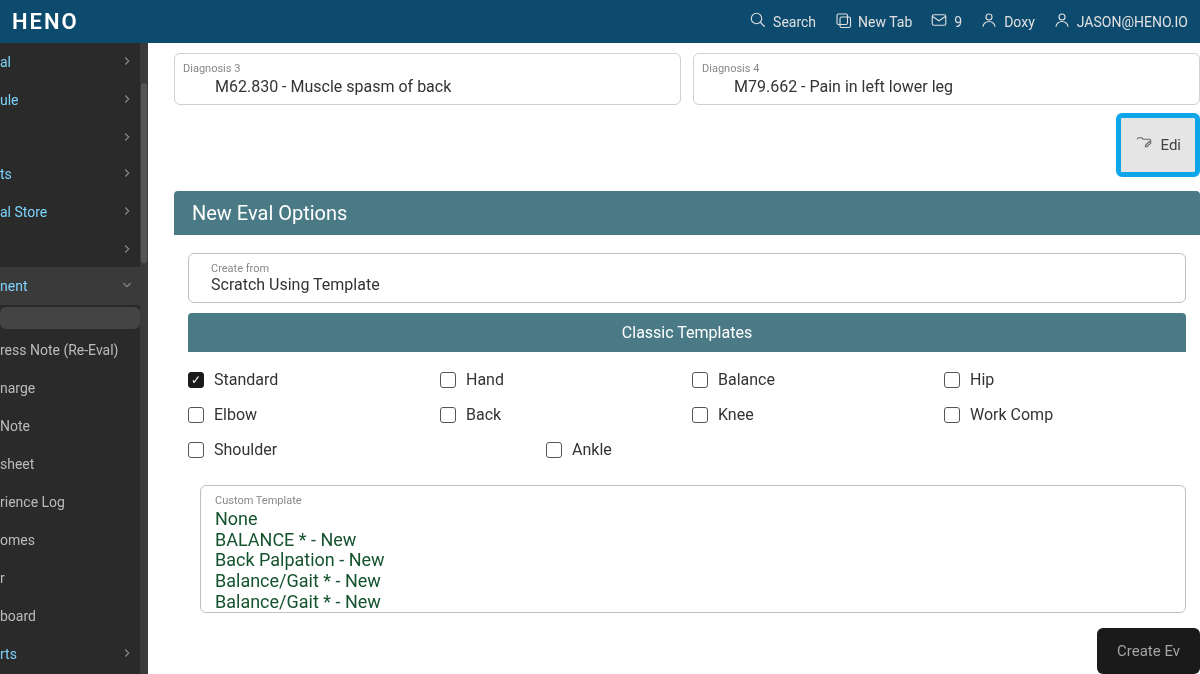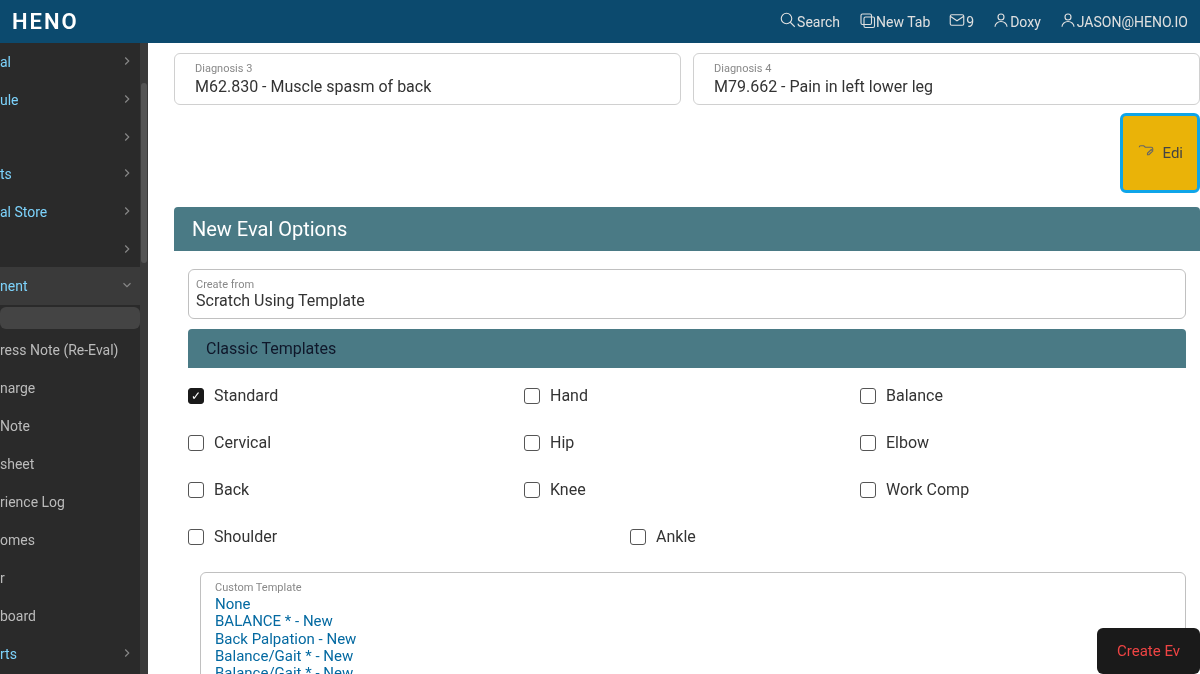--- a/index.html
+++ b/index.html
@@ -1,65 +1,65 @@
 <!DOCTYPE html>
 <html><head>
 <meta charset="utf-8">
 <style>
   * { box-sizing: border-box; margin: 0; padding: 0; font-family: -apple-system, BlinkMacSystemFont, "Segoe UI", Roboto, sans-serif; }
   body { width: 1200px; height: 674px; overflow: hidden; background: #f5f5f5; position: relative; }
   
   .topbar { position: fixed; top: 0; left: 0; right: 0; height: 43px; background: #0c4a6e; display: flex; align-items: center; padding: 0 12px; z-index: 100; }
   .logo { color: #fff; font-size: 22px; font-weight: 600; letter-spacing: 2px; }
   .topbar-right { margin-left: auto; display: flex; align-items: center; gap: 18px; color: #e0e0e0; font-size: 14px; }
-  .topbar-item { display: flex; align-items: center; cursor: pointer; }
+  .topbar-item { display: flex; align-items: center; gap: 6px; cursor: pointer; }
   .topbar-item svg { width: 18px; height: 18px; stroke: #e0e0e0; fill: none; stroke-width: 1.5; }
   
   .sidebar { position: fixed; top: 43px; left: 0; bottom: 0; width: 148px; background: #2a2a2a; overflow-y: auto; z-index: 50; }
   .sidebar-scroll { position: absolute; right: 0; top: 0; bottom: 0; width: 8px; background: #3a3a3a; }
   .sidebar-thumb { position: absolute; right: 1px; top: 40px; width: 6px; height: 180px; background: #555; border-radius: 3px; }
   .nav-item { display: flex; align-items: flex-start; justify-content: space-between; padding: 11px 14px 11px 0; color: #7dd3fc; font-size: 14px; cursor: pointer; text-align: left; }
   .nav-item.active { background: #3a3a3a; }
   .nav-sub { padding: 11px 8px 11px 0; color: #bbb; font-size: 14px; cursor: pointer; text-align: left; }
   .nav-sub.selected { background: #444; border-radius: 6px; margin: 2px 8px 2px 0; padding-left: 8px; }
   .chev-icon { width: 14px; height: 14px; }
   .chev-icon svg { width: 14px; height: 14px; stroke: #888; fill: none; stroke-width: 2; }
   
   .main { position: absolute; top: 43px; left: 148px; right: 0; bottom: 0; background: #fff; overflow-y: auto; padding: 10px 0 20px 26px; }
   
   .diag-row { display: flex; gap: 12px; margin-bottom: 8px; }
-  .diag-box { flex: 1; border: 1px solid #d0d0d0; border-radius: 6px; padding: 8px 20px; min-width: 0; }
+  .diag-box { flex: 1; border: 1px solid #d0d0d0; border-radius: 6px; padding: 8px 8px; min-width: 0; }
   .diag-label { font-size: 11px; color: #888; margin-bottom: 2px; }
-  .diag-val { font-size: 16px; color: #333; }
+  .diag-val { font-size: 16px; color: #333; margin-left: 32px; }
   
   .edit-row { display: flex; justify-content: flex-end; margin-bottom: 14px; padding-right: 0; }
-  .edit-btn { border: 3px solid #0ea5e9; border-radius: 6px; padding: 26px 14px; display: flex; align-items: center; gap: 8px; font-size: 15px; color: #444; background: #eab308; cursor: pointer; }
+  .edit-btn { border: 5px solid #0ea5e9; border-radius: 6px; padding: 16px 14px; display: flex; align-items: center; gap: 8px; font-size: 15px; color: #444; background: #e5e5e5; cursor: pointer; }
   .edit-btn svg { width: 18px; height: 18px; stroke: #666; fill: none; stroke-width: 1.5; }
   
   .section-header { background: #4a7a85; color: #fff; padding: 10px 18px; font-size: 20px; border-radius: 4px 4px 0 0; }
   .section-body { background: #fff; border: 0; padding: 18px 14px 10px 14px; }
   
-  .create-from { border: 1px solid #c0c0c0; border-radius: 6px; padding: 8px 7px; margin-bottom: 10px; }
+  .create-from { border: 1px solid #c0c0c0; border-radius: 6px; padding: 8px 22px; margin-bottom: 10px; }
   .cf-label { font-size: 11px; color: #888; }
   .cf-val { font-size: 16px; color: #333; }
   
-  .classic-header { background: #4a7a85; color: #0f172a; padding: 10px 18px; font-size: 16px; border-radius: 4px 4px 0 0; }
-  .templates-grid { display: grid; grid-template-columns: 1fr 1fr 1fr; gap: 28px 10px; padding: 18px 0 18px 0; }
+  .classic-header { background: #4a7a85; color: #ffffff; padding: 10px 18px; font-size: 16px; border-radius: 4px 4px 0 0; text-align: center; }
+  .templates-grid { display: grid; grid-template-columns: 1fr 1fr 1fr 1fr; gap: 16px 10px; padding: 18px 0 18px 0; }
   .tmpl-item { display: flex; align-items: center; gap: 10px; font-size: 16px; color: #333; cursor: pointer; }
   .tmpl-item .cb { width: 16px; height: 16px; border: 1.5px solid #555; border-radius: 3px; display: flex; align-items: center; justify-content: center; flex-shrink: 0; }
   .tmpl-item .cb.checked { background: #1a1a1a; border-color: #1a1a1a; }
   .tmpl-item .cb.checked::after { content: "✓"; color: #fff; font-size: 12px; line-height: 1; }
   .tmpl-wide { grid-column: 2 / 3; }
   
   .custom-box { border: 1px solid #c0c0c0; border-radius: 6px; padding: 8px 14px 8px 14px; margin: 8px 0 0 12px; height: 128px; overflow: hidden; }
   .ct-label { font-size: 11px; color: #888; margin-bottom: 2px; }
-  .ct-list { font-size: 15px; color: #0369a1; line-height: 1.15; }
+  .ct-list { font-size: 18px; color: #14532d; line-height: 1.15; }
   .ct-list div { padding: 0; }
   
-  .create-btn { position: absolute; right: 0; bottom: 0; background: #1a1a1a; color: #ef4444; border: none; padding: 14px 20px; font-size: 15px; border-radius: 6px; cursor: pointer; }
+  .create-btn { position: absolute; right: 0; bottom: 0; background: #1a1a1a; color: #a3a3a3; border: none; padding: 14px 20px; font-size: 15px; border-radius: 6px; cursor: pointer; }
   .bottom-bar { display:flex; justify-content:flex-end; padding: 40px 0 0 0; }
 </style>
 </head>
 <body>
 
 <div class="topbar">
   <div class="logo">HENO</div>
   <div class="topbar-right">
     <div class="topbar-item">
       <span><svg viewBox="0 0 24 24">
@@ -202,24 +202,20 @@
         </div>
       <div class="tmpl-item">
           <span class="cb"></span>
           <span>Hand</span>
         </div>
       <div class="tmpl-item">
           <span class="cb"></span>
           <span>Balance</span>
         </div>
 
-      <div class="tmpl-item">
-          <span class="cb"></span>
-          <span>Cervical</span>
-        </div>
       <div class="tmpl-item">
           <span class="cb"></span>
           <span>Hip</span>
         </div>
       <div class="tmpl-item">
           <span class="cb"></span>
           <span>Elbow</span>
         </div>
 
       <div class="tmpl-item">

